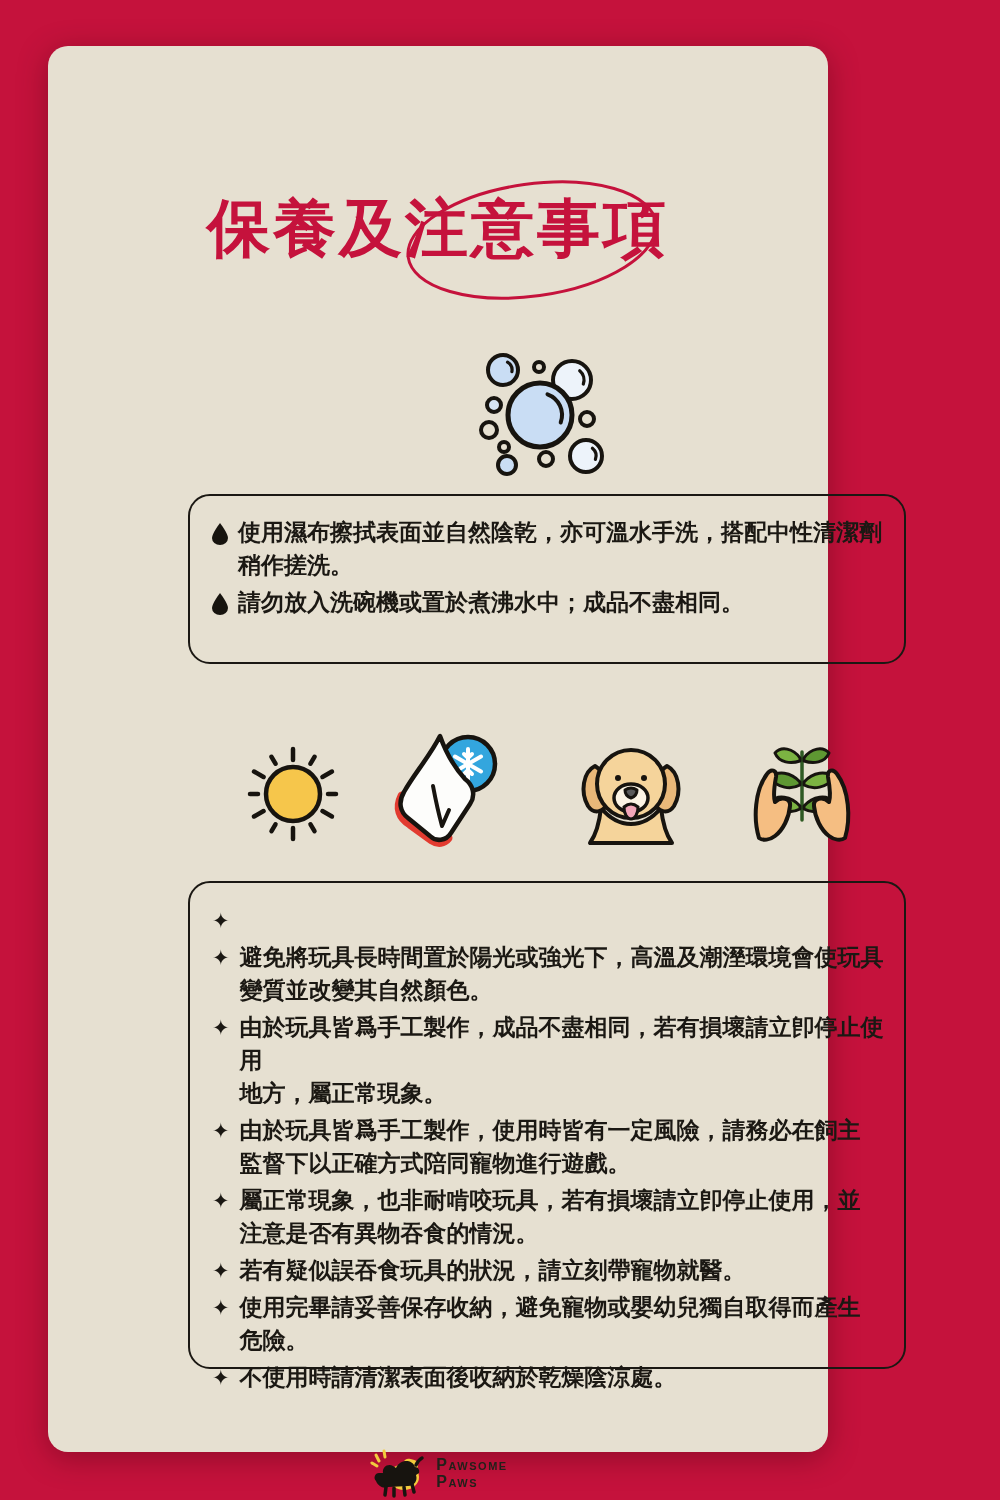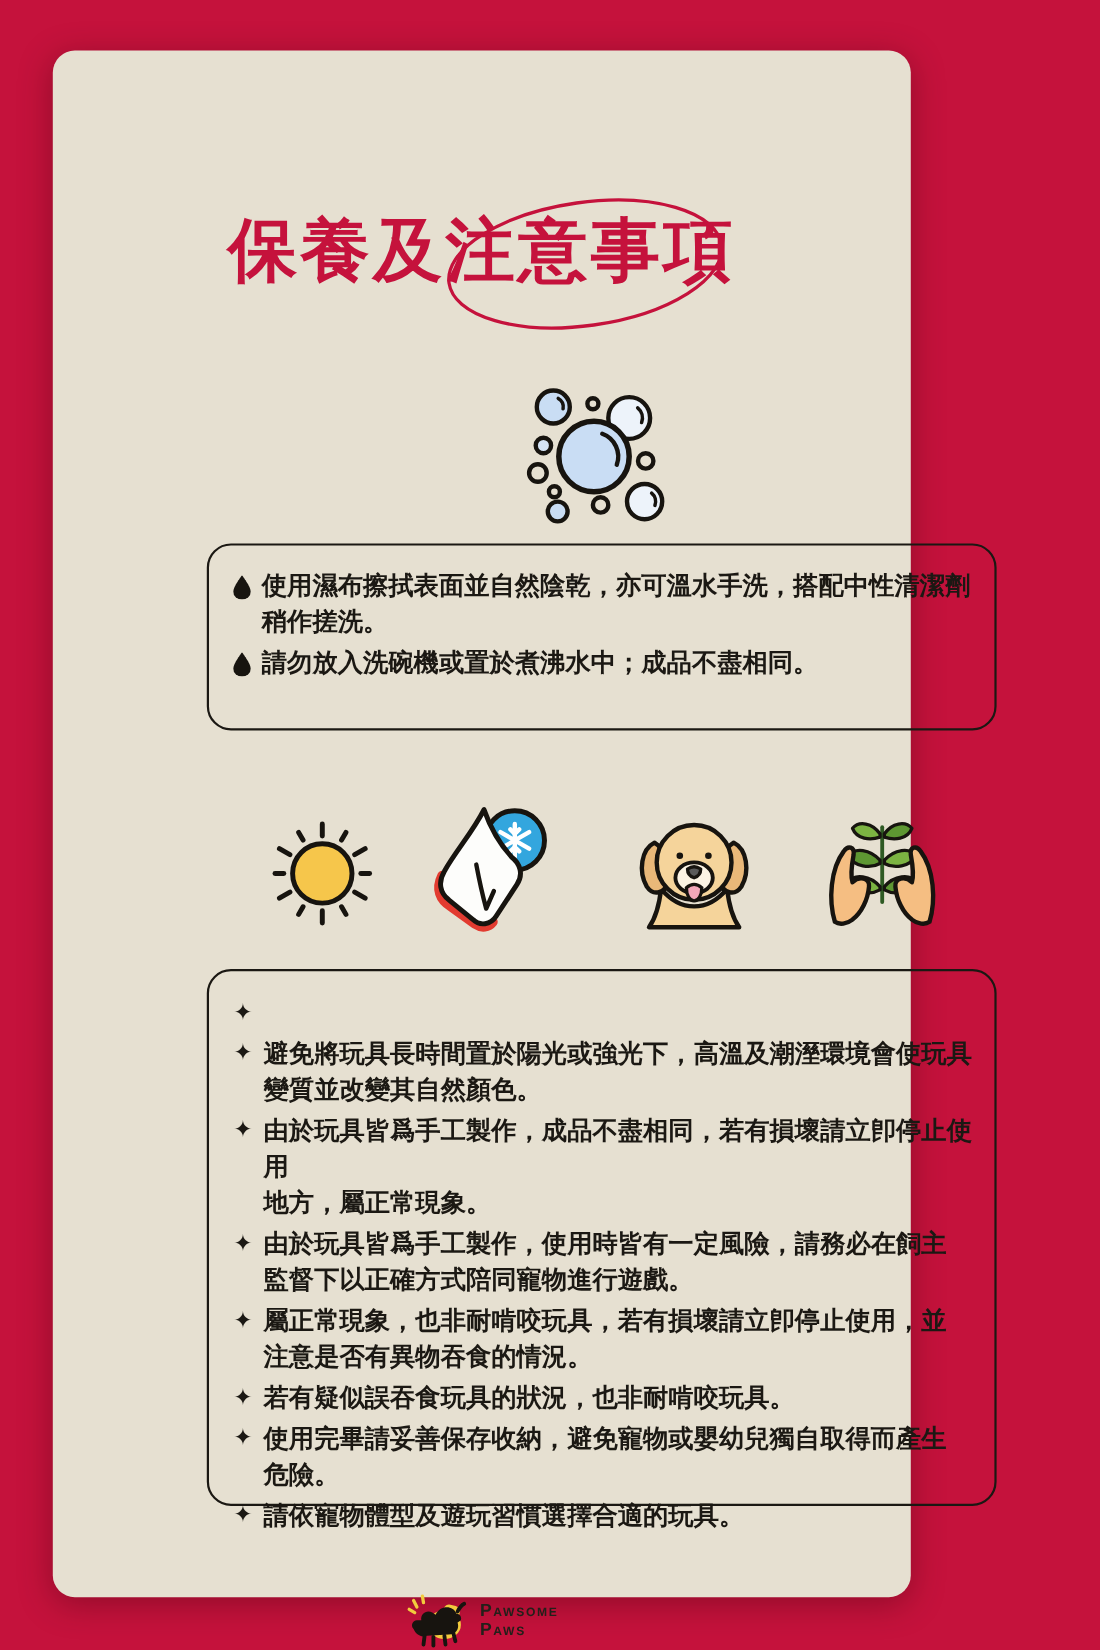--- a/index.html
+++ b/index.html
@@ -176,30 +176,30 @@
         <span class="txt">由於玩具皆爲手工製作，使用時皆有一定風險，請務必在飼主
 監督下以正確方式陪同寵物進行遊戲。</span>
       </div>
       <div class="item">
         <span class="star">✦</span>
         <span class="txt">屬正常現象，也非耐啃咬玩具，若有損壞請立卽停止使用，並
 注意是否有異物吞食的情況。</span>
       </div>
       <div class="item">
         <span class="star">✦</span>
-        <span class="txt">若有疑似誤吞食玩具的狀況，也非耐啃咬玩具。</span>
+        <span class="txt">若有疑似誤吞食玩具的狀況，請立刻帶寵物就醫。</span>
       </div>
       <div class="item">
         <span class="star">✦</span>
         <span class="txt">使用完畢請妥善保存收納，避免寵物或嬰幼兒獨自取得而產生
 危險。</span>
       </div>
       <div class="item">
         <span class="star">✦</span>
-        <span class="txt">請依寵物體型及遊玩習慣選擇合適的玩具。</span>
+        <span class="txt">不使用時請清潔表面後收納於乾燥陰涼處。</span>
       </div>
     </div>
 
     <div class="logo">
       <svg width="58" height="56" viewBox="0 0 58 56">
         <ellipse cx="36" cy="32" rx="15" ry="13" fill="#f2cb3d"></ellipse>
         <rect x="34" y="14" width="15" height="20" rx="5" fill="#f2cb3d" transform="rotate(14 41 24)"></rect>
         <g stroke="#f2cb3d" stroke-width="3" stroke-linecap="round">
           <line x1="8" y1="10" x2="11" y2="16"></line>
           <line x1="16" y1="6" x2="17" y2="12"></line>

